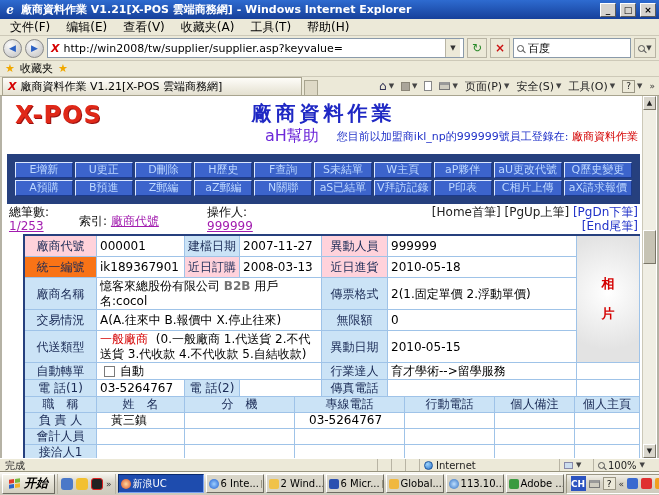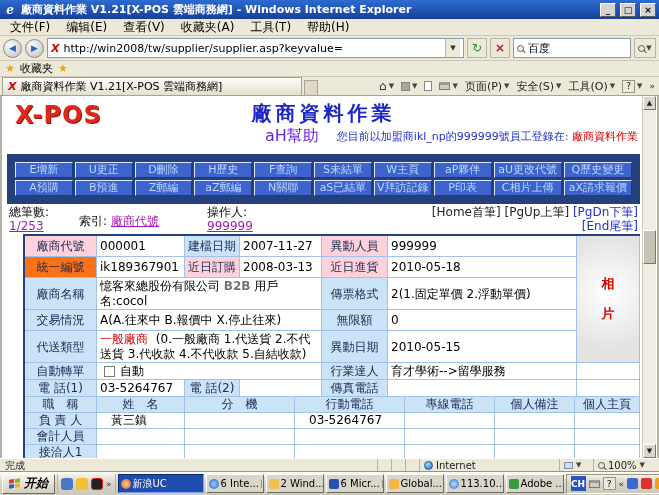--- a/index.html
+++ b/index.html
@@ -351,22 +351,22 @@
           <span class="fc val"></span>
           <span class="fc lab lblue">傳真電話</span>
           <span class="fc val"></span>
           <span class="photo-sub"></span>
         </div>
 
         <div class="ctable">
           <span class="ch">職　稱</span>
           <span class="ch">姓　名</span>
           <span class="ch">分　機</span>
+          <span class="ch">專線電話</span>
           <span class="ch">行動電話</span>
-          <span class="ch">專線電話</span>
           <span class="ch">個人備注</span>
           <span class="ch">個人主頁</span>
 
           <span class="cl">負 責 人</span>
           <span class="cd">黃三鎮</span>
           <span class="cd"></span>
           <span class="cd">03-5264767</span>
           <span class="cd"></span>
           <span class="cd"></span>
           <span class="cd"></span>

